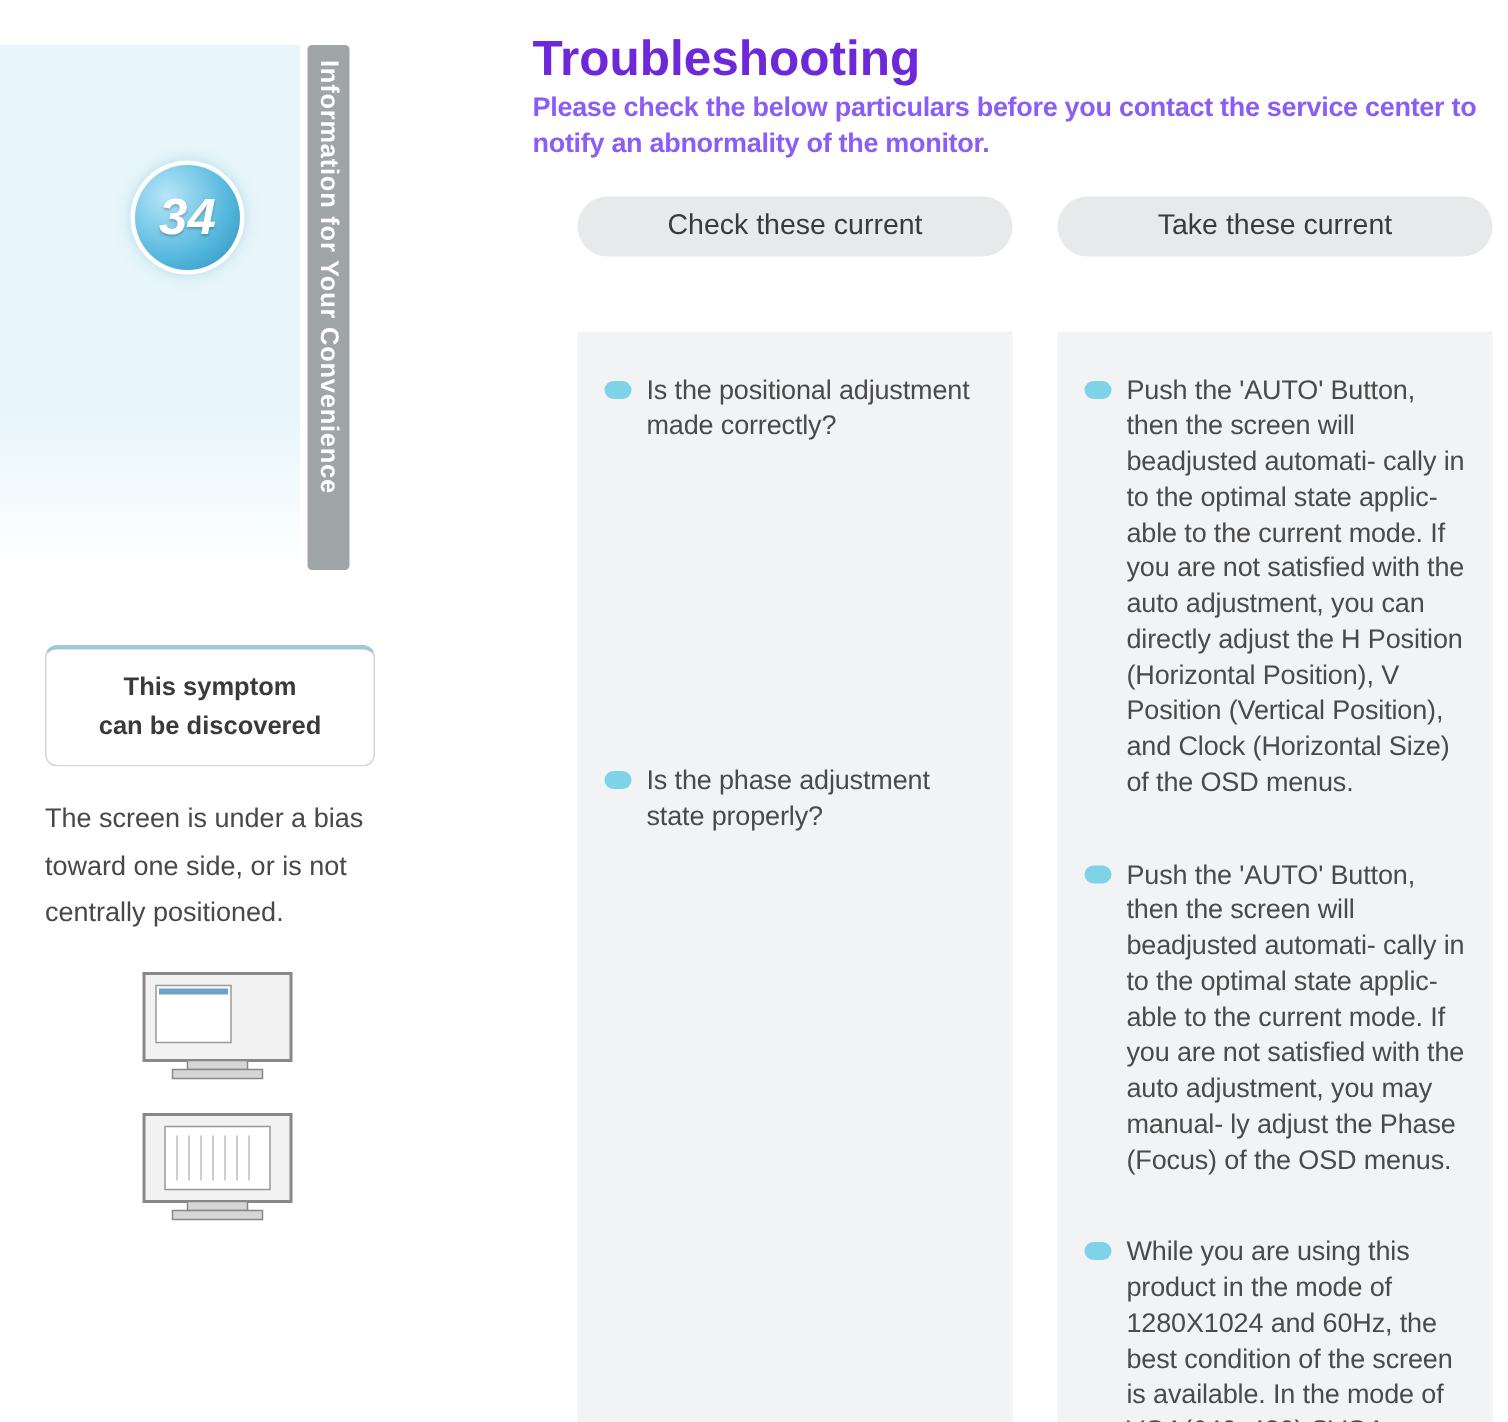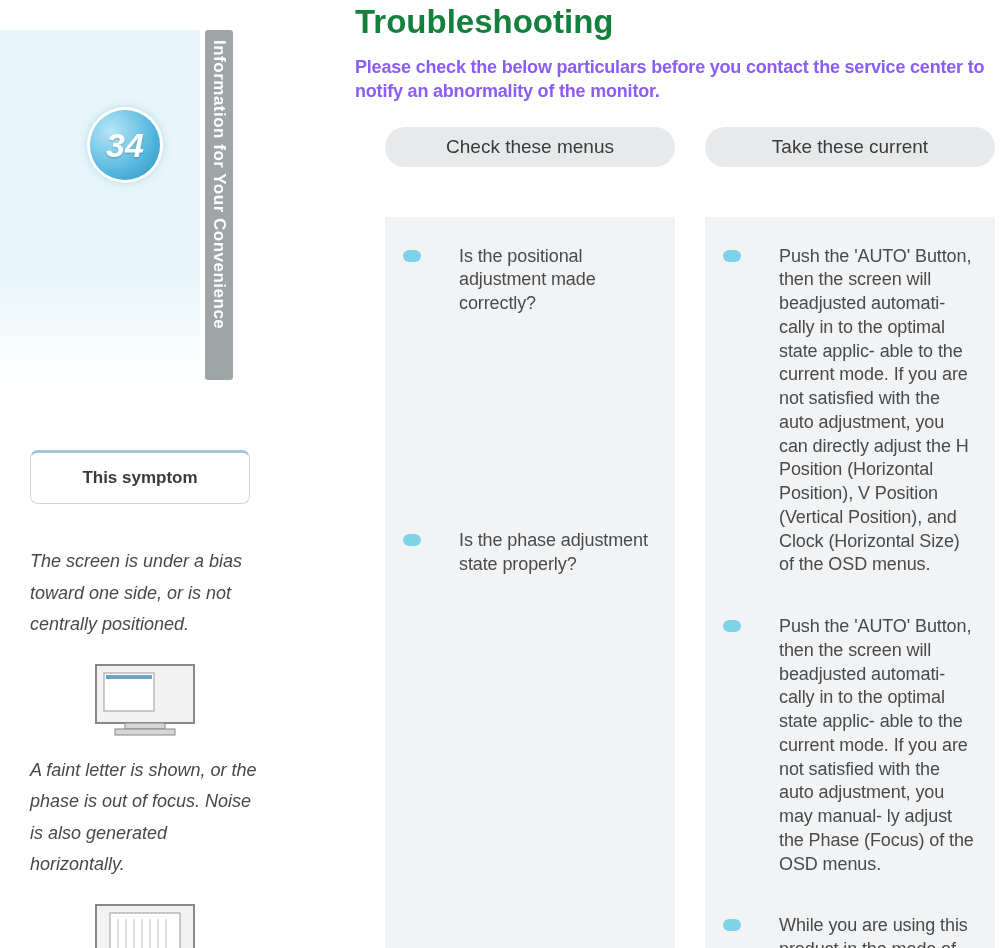--- a/index.html
+++ b/index.html
@@ -76,54 +76,53 @@
     border:1px solid #d2d7d9;
     border-top-width:3px;
     border-top-color:#9fc9d9;
     border-radius:8px;
     text-align:center;
     font-weight:bold;
     font-size:17px;
     line-height:1.55;
     color:#3a3a3a;
     background:#ffffff;
-    margin-top:20px;
   }
 
   .symptom-text {
     position:absolute;
     left:30px; top:530px;
     width:230px;
     font-size:18px;
     line-height:1.75;
     color:#484848;
   }
 
-  .symptom-text p { margin:16px 0 18px 0;font-style:italic; }
+  .symptom-text p { margin:0 0 18px 0; }
 
   .monitor-illus {
     display:flex;
     justify-content:center;
     margin-bottom:14px;
   }
   .monitor-illus svg { display:block; }
 
   
   .main {
     position:absolute;
     left:355px; top:0;
     width:640px;
   }
 
   h1.title {
-    margin:0 0 14px 0;
-    padding-top:3px;
+    margin:0 0 1px 0;
+    padding-top:20px;
     font-size:33px;
     font-weight:bold;
-    color:#15803d;
+    color:#6d28d9;
   }
 
   .intro {
     font-size:18px;
     font-weight:bold;
     color:#8b5cf6;
     line-height:1.35;
     margin-bottom:23px;
     letter-spacing:-0.2px;
   }
@@ -166,21 +165,21 @@
     gap:10px;
     margin-bottom:38px;
   }
   .dot {
     flex:0 0 18px;
     width:18px; height:12px;
     margin-top:5px;
     border-radius:6px;
     background:#7fd3e8;
   }
-  .item-text { flex:1; letter-spacing:-0.1px;margin-left:28px; }
+  .item-text { flex:1; letter-spacing:-0.1px; }
 
   
   .spacer-c1-1 { height:175px; }
   .spacer-c1-2 { height:120px; }
   .spacer-c2-1 { height:0px; }
   .spacer-c2-2 { height:0px; }
 
 </style>
 </head>
 <body>
@@ -191,36 +190,36 @@
   <div class="vertical-tab">
     <span>Information for Your Convenience</span>
   </div>
 
   <div class="page-badge">
     <span>34</span>
   </div>
 
   <div class="symptom-box">
     <div>This symptom</div>
+    <div>can be discovered</div>
   </div>
 
   <div class="symptom-text">
     <p>The screen is under a bias toward one side, or is not centrally positioned.</p>
 
     <div class="monitor-illus">
       <svg width="110" height="80" viewBox="0 0 110 80">
         <rect x="6" y="6" width="98" height="58" fill="#f2f2f2" stroke="#888" stroke-width="2"></rect>
         <rect x="14" y="14" width="50" height="38" fill="#fff" stroke="#999"></rect>
         <rect x="16" y="16" width="46" height="4" fill="#6aa2c8"></rect>
         <rect x="35" y="64" width="40" height="6" fill="#d6d6d6" stroke="#888"></rect>
         <rect x="25" y="70" width="60" height="6" fill="#d6d6d6" stroke="#888"></rect>
       </svg>
     </div>
 
-    <p>A faint letter is  shown, or the phase  is out of  focus.  Noise is also  generated horizontally.</p>
 
     <div class="monitor-illus">
       <svg width="110" height="80" viewBox="0 0 110 80">
         <rect x="6" y="6" width="98" height="58" fill="#f2f2f2" stroke="#888" stroke-width="2"></rect>
         <rect x="20" y="14" width="70" height="42" fill="#fff" stroke="#999"></rect>
         <g stroke="#bdbdbd">
           <line x1="28" y1="20" x2="28" y2="50"></line>
           <line x1="36" y1="20" x2="36" y2="50"></line>
           <line x1="44" y1="20" x2="44" y2="50"></line>
           <line x1="52" y1="20" x2="52" y2="50"></line>
@@ -235,21 +234,21 @@
   </div>
 </div>
 
 <div class="main">
 
   <h1 class="title">Troubleshooting</h1>
 
   <div class="intro">Please check  the below  particulars before   you contact the  service center to notify an abnormality of the monitor.</div>
 
   <div class="columns-head">
-    <div class="col-pill">Check these menus</div>
+    <div class="col-pill">Check these current</div>
     <div class="col-pill">Take these current</div>
   </div>
 
   <div class="columns-body">
 
     <div class="col">
       <div class="item">
         <div class="dot"></div>
         <div class="item-text">Is the positional adjustment made correctly?</div>
       </div>

